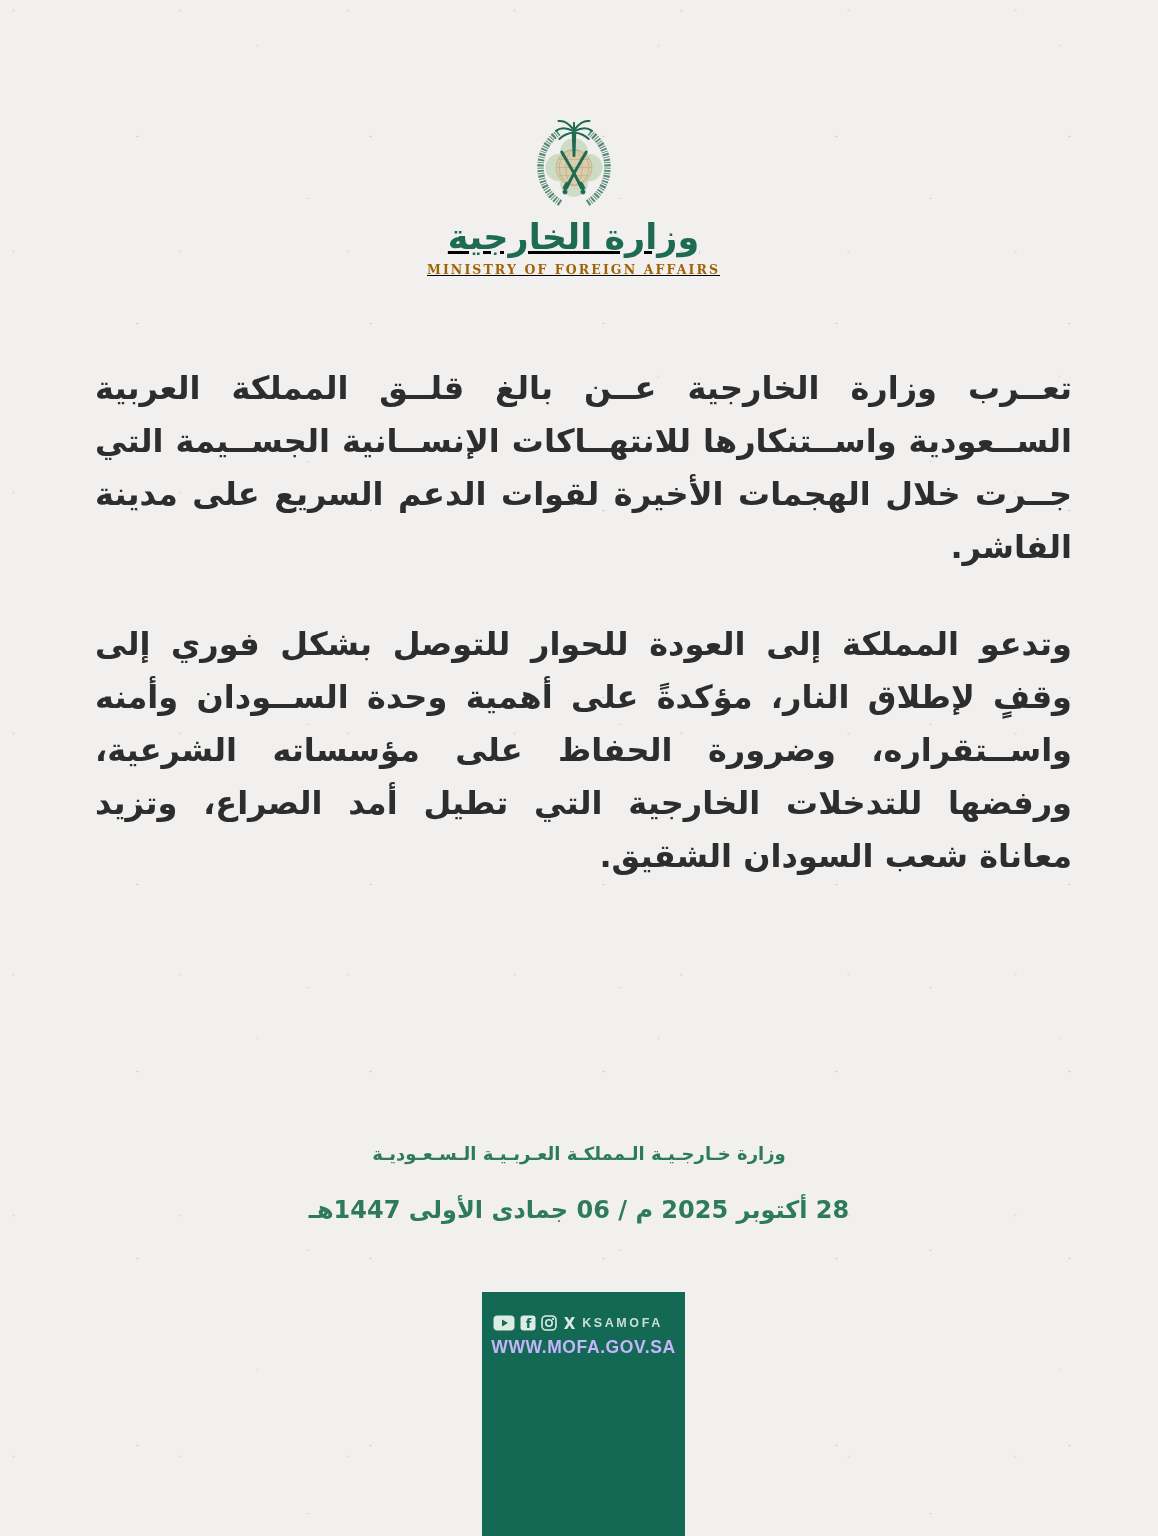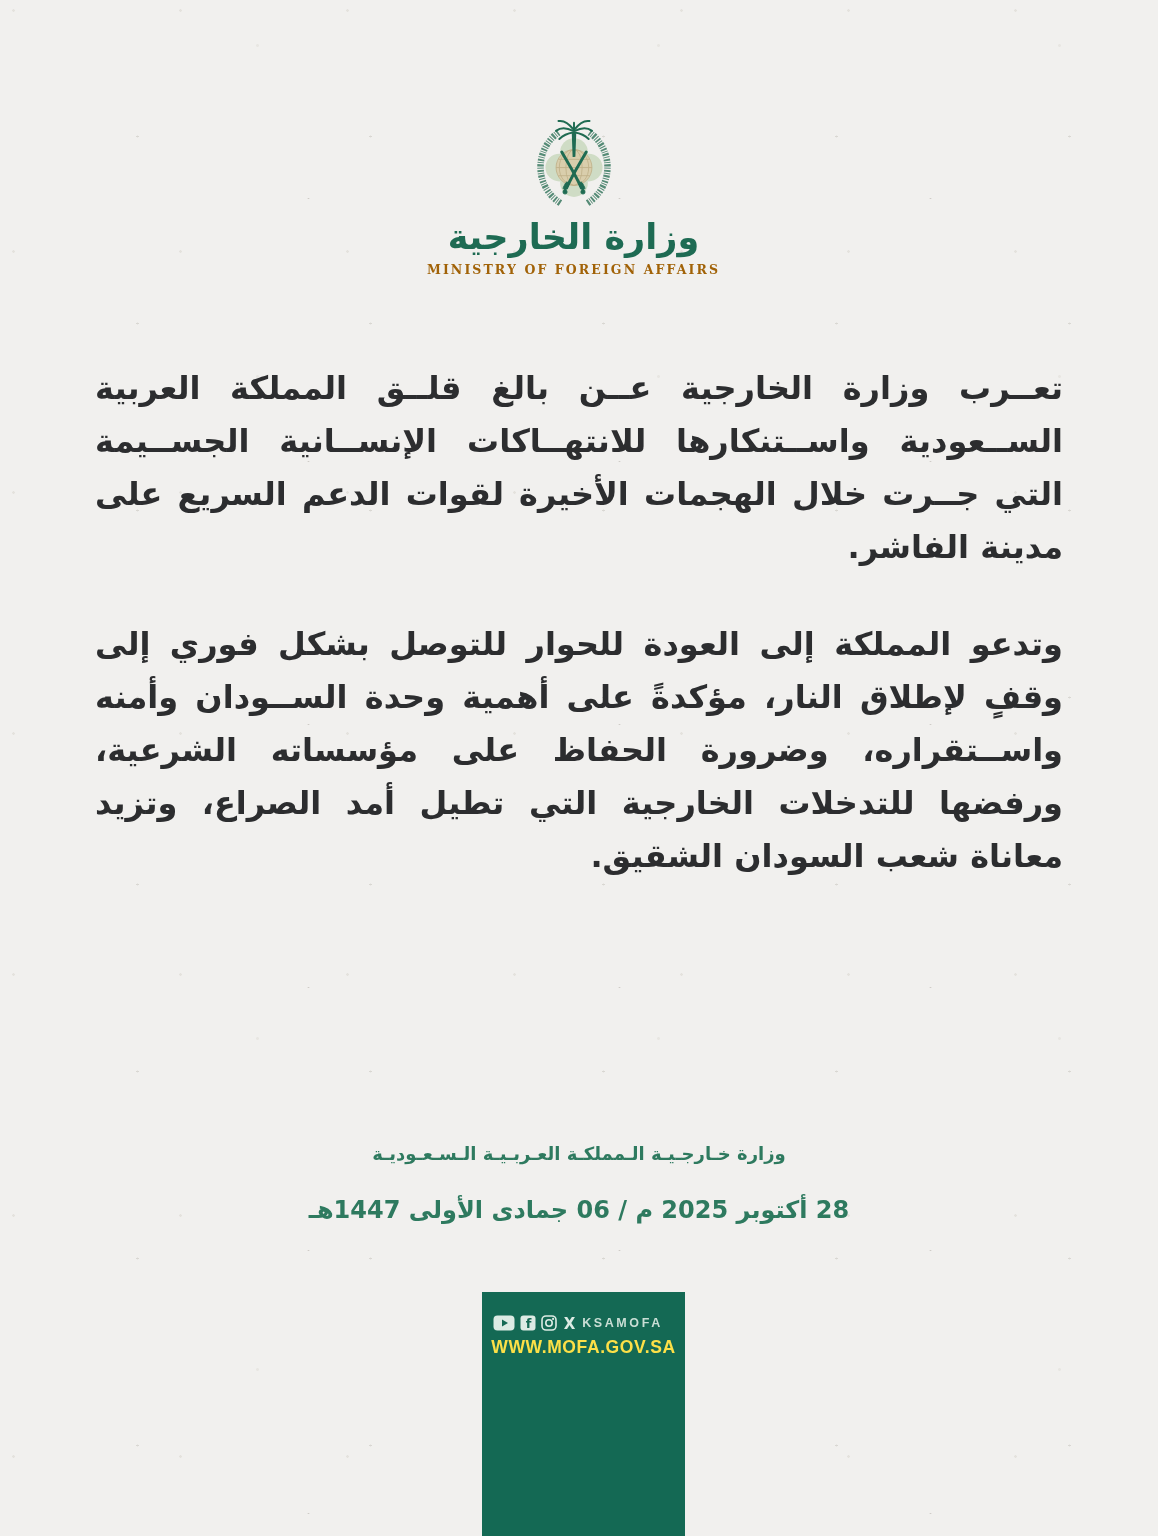--- a/index.html
+++ b/index.html
@@ -11,34 +11,34 @@
       radial-gradient(#e4e2dd 1px, transparent 1.3px),
       radial-gradient(#cfccc7 0.8px, transparent 1.1px),
       radial-gradient(#e8e6e2 1.4px, transparent 1.8px);
     background-size:233px 187px,167px 241px,311px 263px,401px 331px;
     background-position:21px 43px,97px 131px,153px 67px,57px 211px;
     font-family:"DejaVu Sans",sans-serif;
   }
   .page{position:absolute;inset:0;}
 
   
-  .logo-block{position:absolute;top:108px;left:0;right:11px;text-align:center;}
+  .logo-block{position:absolute;top:108px;left:0;right:11px;text-align:center;text-decoration:underline;}
   .emblem{display:block;margin:0 auto;width:106px;height:106px;}
   .logo-ar{
     margin-top:0px;font-size:35px;font-weight:bold;color:#1e6b53;
     direction:rtl;line-height:46px;letter-spacing:0px;
   }
   .logo-en{
     margin-top:2px;font-size:12.5px;font-weight:bold;color:#a16207;
     font-family:"DejaVu Serif","Liberation Serif",serif;letter-spacing:2.1px;
   }
 
   
   .statement{
-    position:absolute;top:362px;left:95px;right:95px;direction:rtl;
+    position:absolute;top:362px;left:95px;right:86px;direction:rtl;
   }
   .statement p{
     margin:0 0 44px 0;
     font-size:32px;font-weight:bold;color:#2c2d2f;
     line-height:53px;
     text-align:justify;text-align-last:right;
     text-justify:inter-word;
   }
   .statement p:last-child{margin-bottom:8px;}
 
@@ -53,21 +53,21 @@
     background:#146954;box-sizing:border-box;
     display:flex;flex-direction:column;align-items:center;padding-top:21px;
   }
   .social-row{display:flex;align-items:center;gap:5px;height:20px;}
   .social-row svg{display:block;}
   .handle{
     margin-right:11px;color:#c9ded5;font-size:12.5px;font-weight:bold;
     letter-spacing:2.6px;font-family:"Liberation Sans","DejaVu Sans",sans-serif;
   }
   .site{
-    margin-top:4px;color:#fde047;font-size:17.5px;font-weight:bold;
+    margin-top:4px;color:#c4b5fd;font-size:17.5px;font-weight:bold;
     letter-spacing:0.6px;font-family:"Liberation Sans","DejaVu Sans",sans-serif;
   }
 </style>
 </head>
 <body>
 
 <div class="page">
 
   <div class="logo-block">
     <svg class="emblem" viewBox="0 0 130 130" aria-hidden="true">

